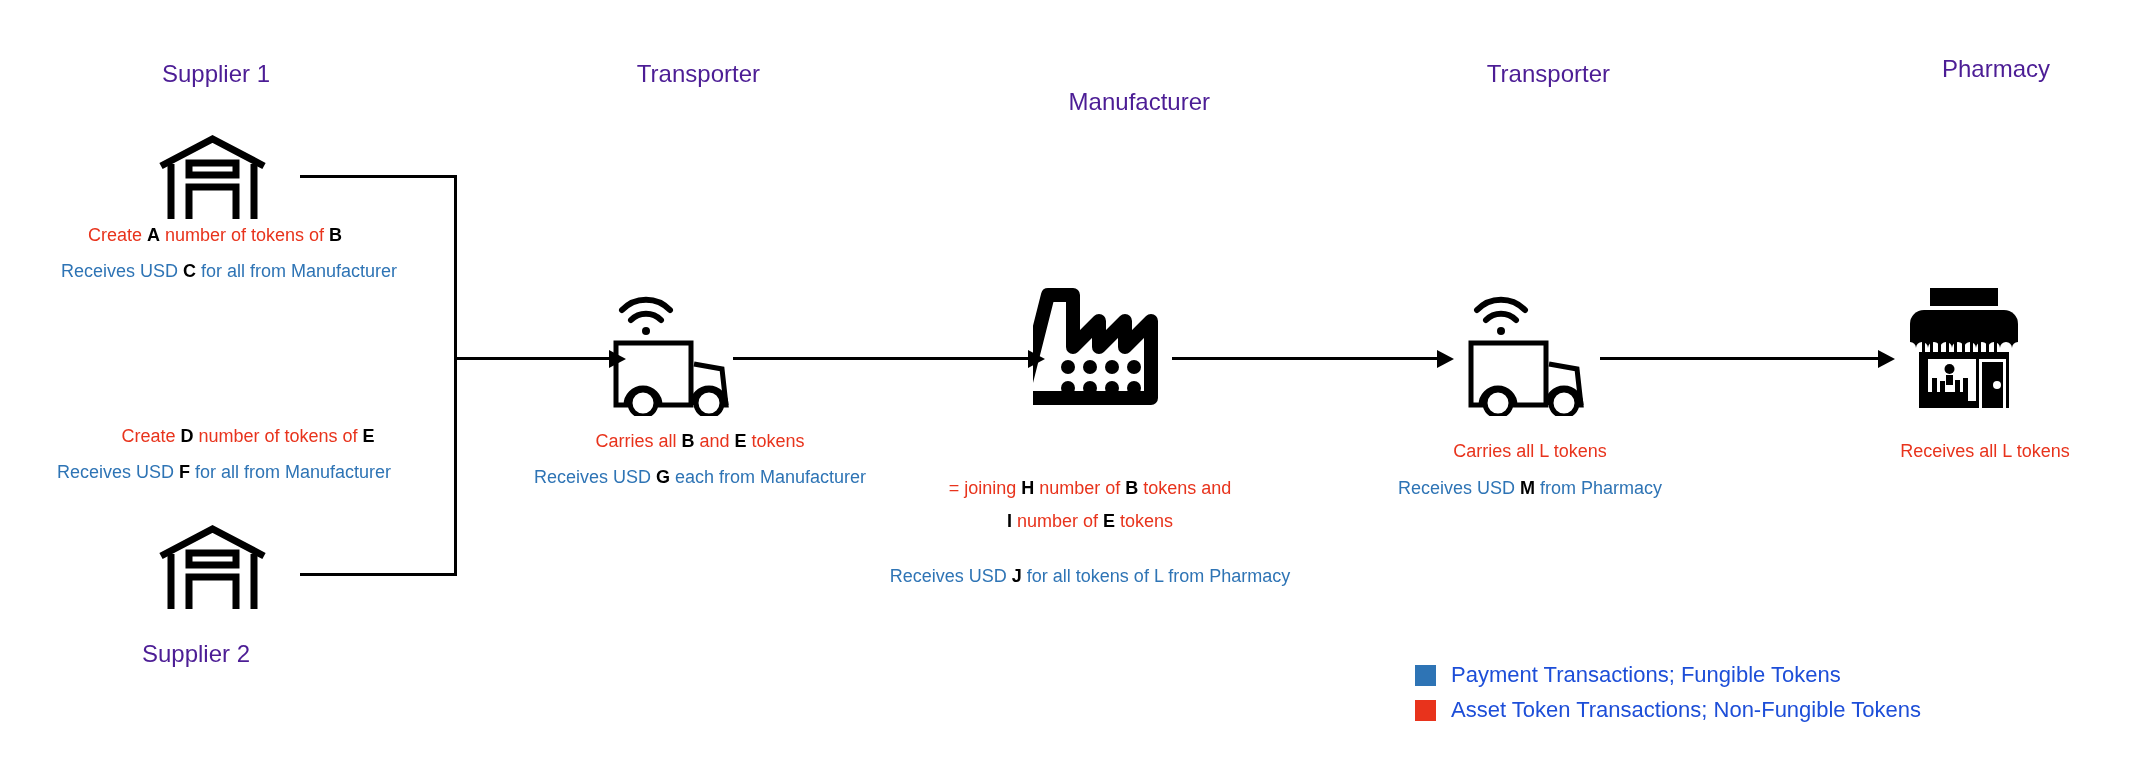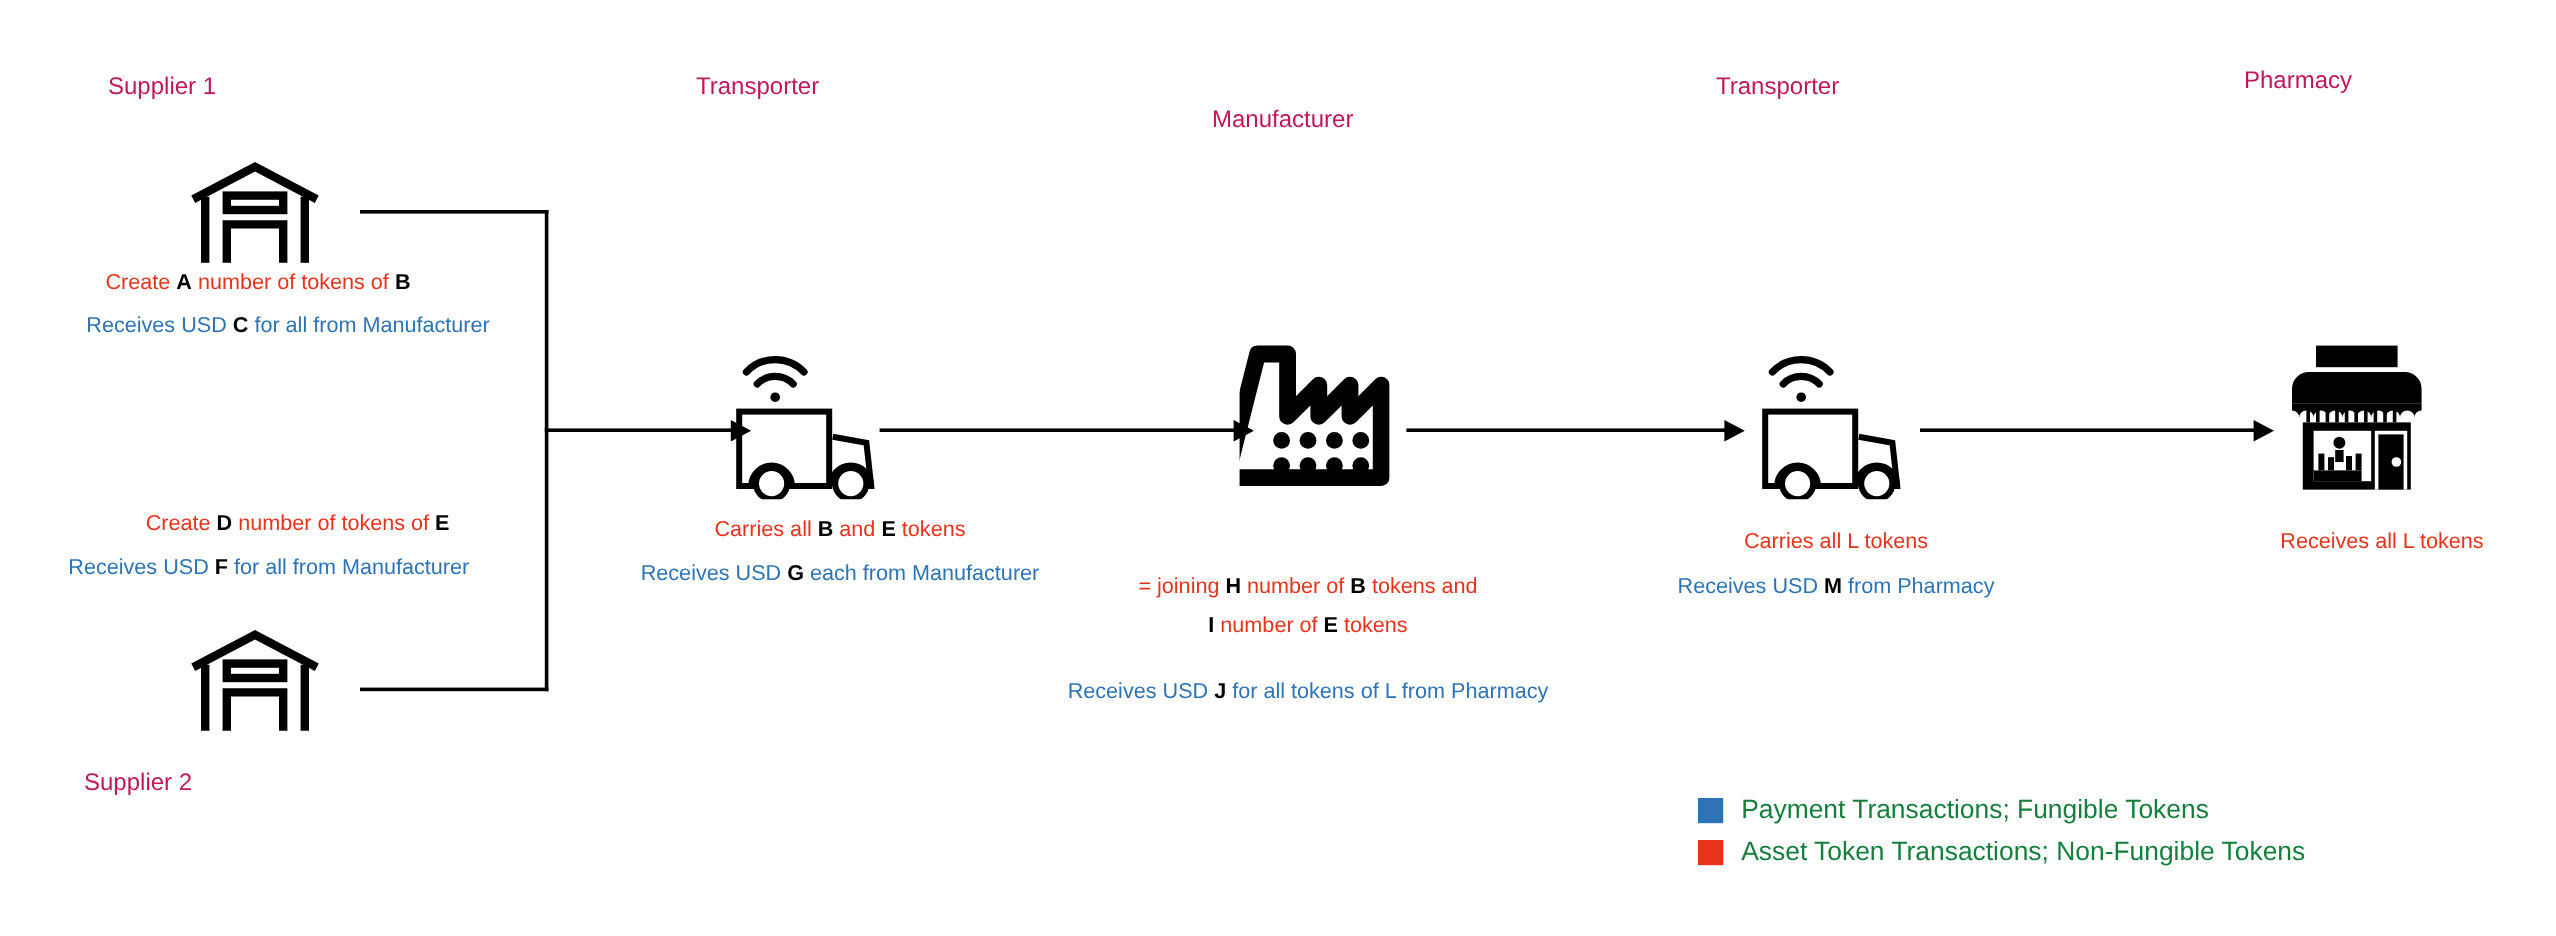--- a/index.html
+++ b/index.html
@@ -14,23 +14,23 @@
     position: relative;
     width: 2130px;
     height: 780px;
     background: #ffffff;
     overflow: hidden;
   }
   .abs { position: absolute; }
 
   
   .col-header {
-    font-size: 20px;
-    color: #be185d;
-    text-align: left;
+    font-size: 24px;
+    color: #4c1d95;
+    text-align: right;
     white-space: nowrap;
     line-height: 1.2;
   }
 
   
   .note {
     font-size: 18px;
     line-height: 1.30;
     text-align: center;
     white-space: nowrap;
@@ -64,21 +64,21 @@
     margin-bottom: 9px;
   }
   .legend-swatch {
     width: 21px;
     height: 21px;
     margin-right: 15px;
     flex: 0 0 auto;
   }
   .legend-label {
     font-size: 22px;
-    color: #15803d;
+    color: #1d4ed8;
     white-space: nowrap;
     text-align: right;
   }
 
   svg { display: block; }
 </style>
 </head>
 <body>
 
 <div id="canvas">
@@ -98,21 +98,21 @@
         <rect x="34" y="30" width="47" height="12"></rect>
         <polyline points="34,86 34,54 81,54 81,86"></polyline>
       </g>
     </svg>
   </div>
 
   <div class="abs note note-red" style="left:0px; top:224px; width:430px;">
     <span>Create </span><span class="v">A</span><span> number of tokens of </span><span class="v">B</span>
   </div>
 
-  <div class="abs note note-blue" style="left:16px; top:260px; width:448px;">
+  <div class="abs note note-blue" style="left:5px; top:260px; width:448px;">
     <span>Receives USD </span><span class="v">C</span><span> for all from Manufacturer</span>
   </div>
 
   <div class="abs note note-red" style="left:0px; top:425px; width:430px;padding-left:33px;">
     <span>Create </span><span class="v">D</span><span> number of tokens of </span><span class="v">E</span>
   </div>
 
   <div class="abs note note-blue" style="left:0px; top:461px; width:448px;">
     <span>Receives USD </span><span class="v">F</span><span> for all from Manufacturer</span>
   </div>

